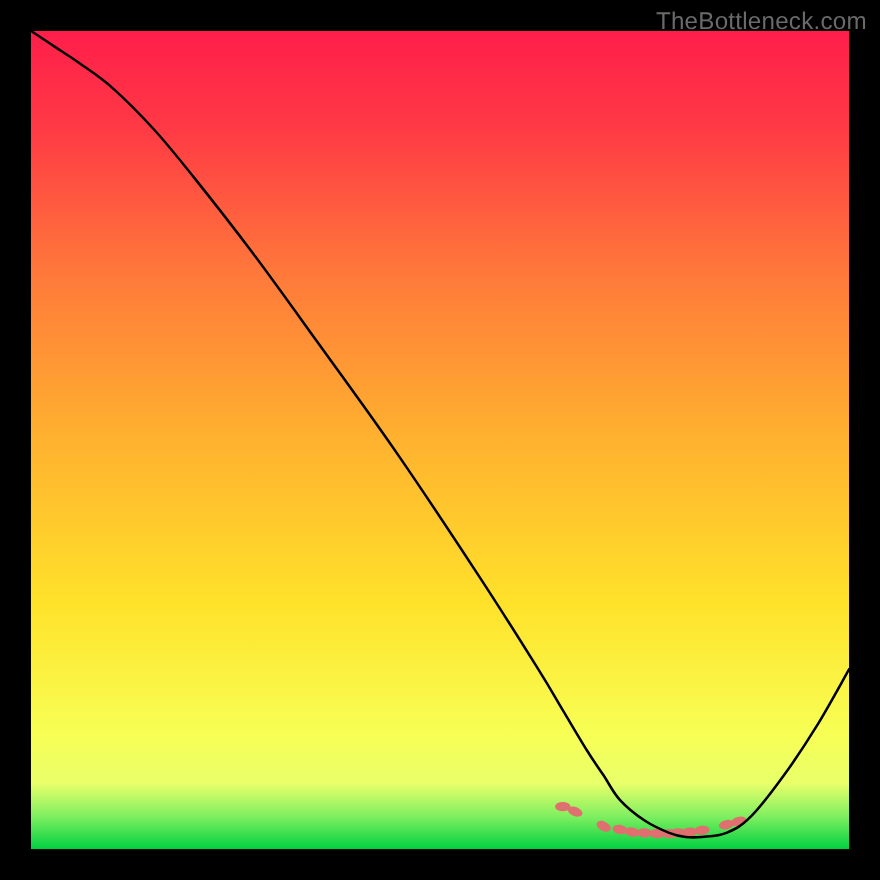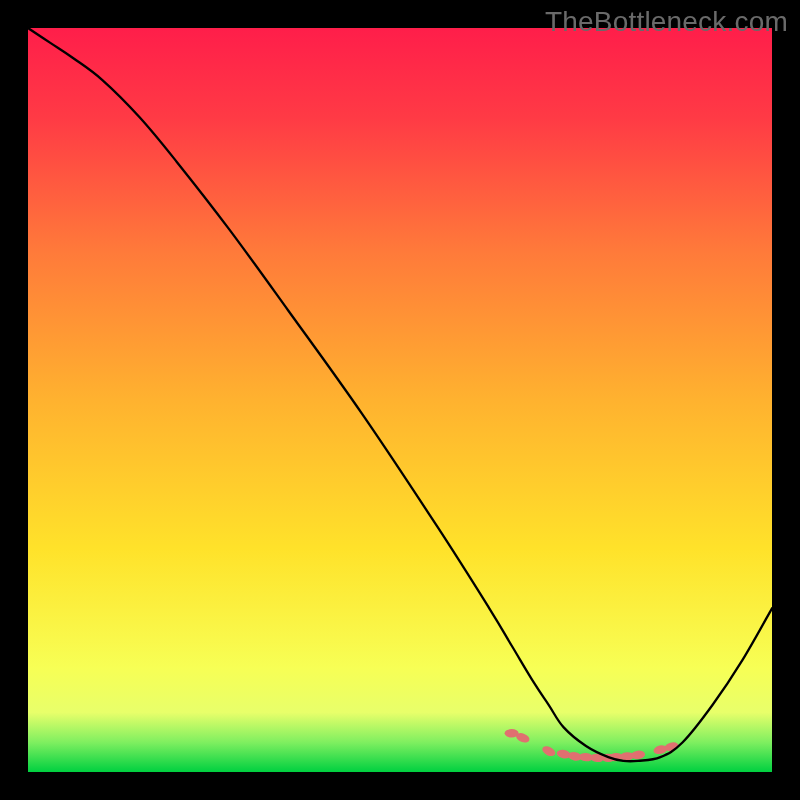--- a/index.html
+++ b/index.html
@@ -24,21 +24,21 @@
     left: 0;
     top: 0;
     width: 744px;
     height: 744px;
   }
   .watermark {
     position: absolute;
     top: 6px;
     right: 12px;
     color: #6a6a6a;
-    font-size: 28px;
+    font-size: 22px;
     font-weight: 500;
     letter-spacing: 0.2px;
     z-index: 10;
     font-family: Arial, Helvetica, sans-serif;
   }
   svg { display:block; }
 </style>
 </head>
 <body>
 

